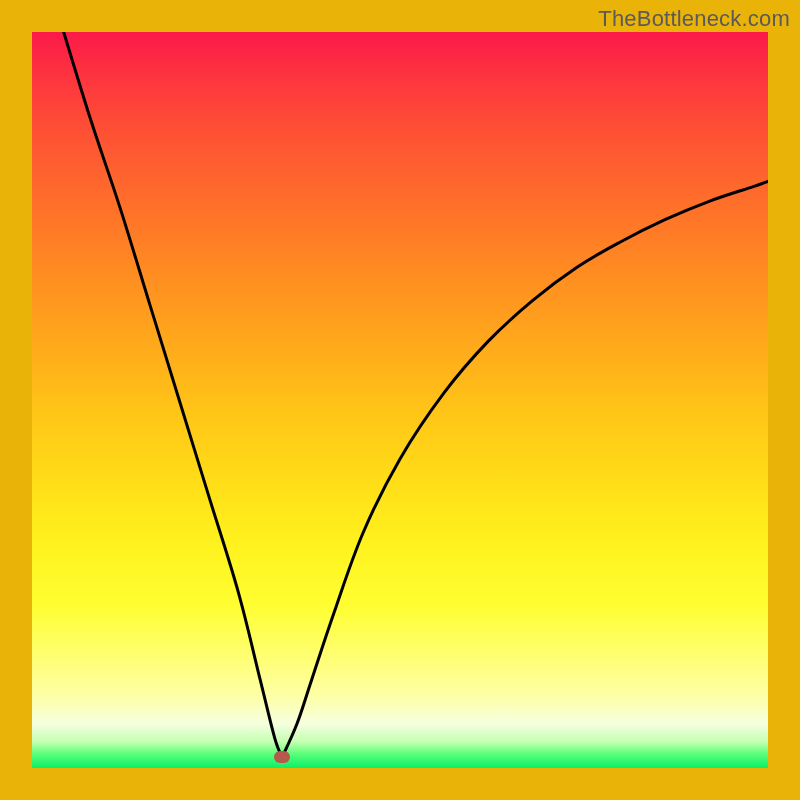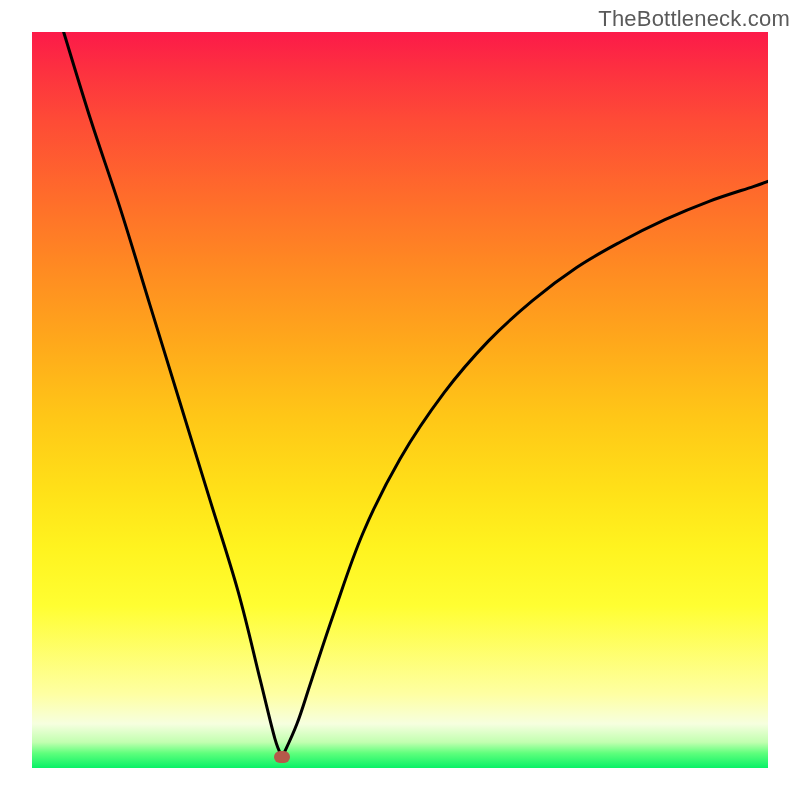--- a/index.html
+++ b/index.html
@@ -10,21 +10,21 @@
     background: #000;
     overflow: hidden;
     font-family: Arial, Helvetica, sans-serif;
   }
   .frame {
     position: absolute;
     left: 0;
     top: 0;
     width: 800px;
     height: 800px;
-    background: #ffffff;
+    background: #eab308;
   }
   .plot {
     position: absolute;
     left: 32px;
     top: 32px;
     width: 736px;
     height: 736px;
     background: linear-gradient(
       to bottom,
       #fc1a49 0%,

